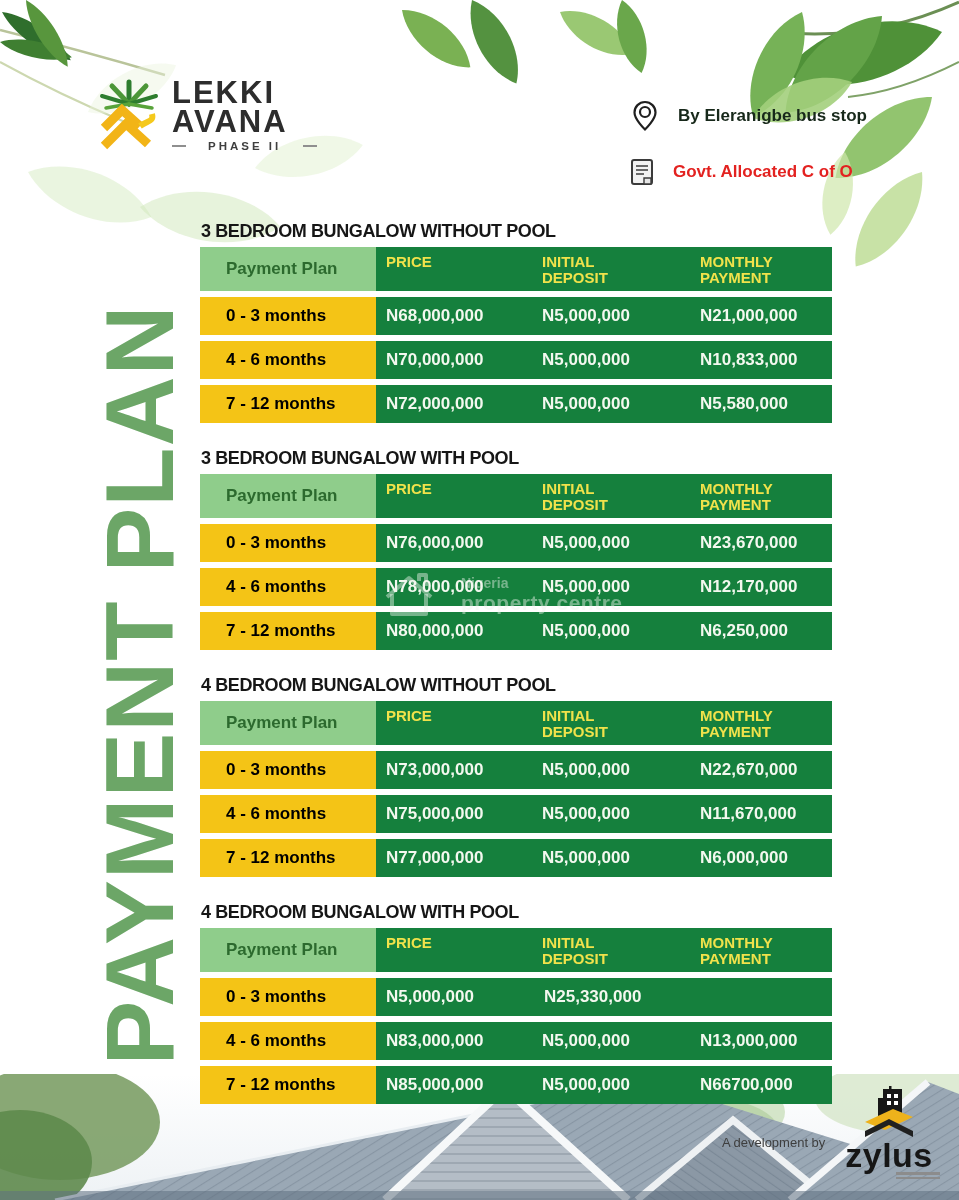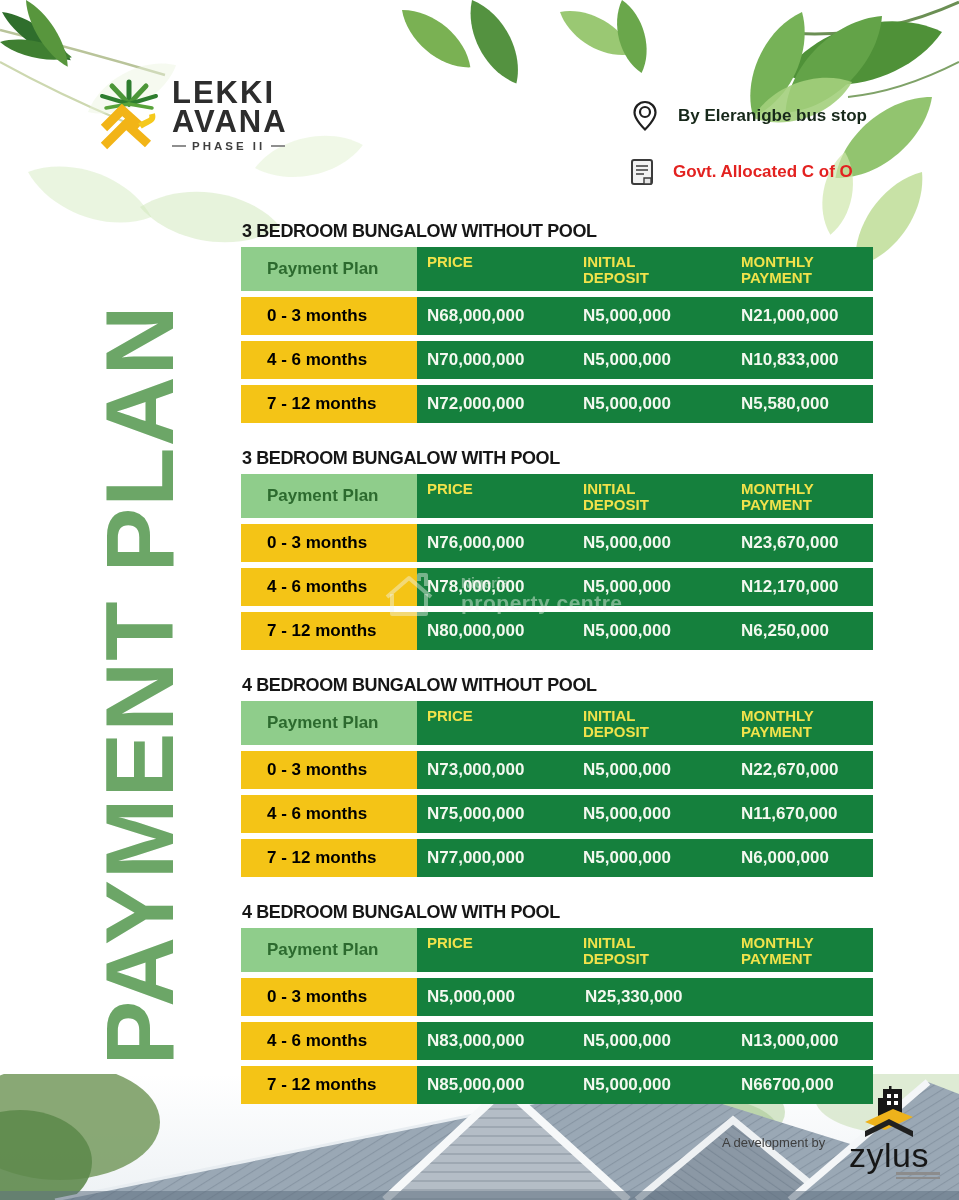--- a/index.html
+++ b/index.html
@@ -7,36 +7,36 @@
     position:relative;width:959px;height:1200px;background:#ffffff;
     overflow:hidden;font-family:"Liberation Sans",sans-serif;margin:0 auto;
   }
   
   .leaves-svg{position:absolute;left:0;top:0;z-index:1;pointer-events:none;}
   
   .logo{position:absolute;left:98px;top:78px;z-index:3;display:flex;gap:12px;}
   .logo-icon{width:62px;height:74px;}
   .logo-text{display:flex;flex-direction:column;}
   .logo-line{font-size:31px;line-height:29px;font-weight:600;letter-spacing:2px;color:#2d2d2d;}
-  .phase-row{display:flex;align-items:center;gap:6px;margin-top:4px;}
+  .phase-row{display:flex;align-items:center;gap:22px;margin-top:4px;}
   .phase-line{width:14px;height:2px;background:#8f8f8f;}
   .phase-text{font-size:11.5px;letter-spacing:3px;color:#3f3f3f;font-weight:600;}
   
   .header-info{position:absolute;left:630px;top:100px;z-index:3;display:flex;flex-direction:column;gap:26px;}
   .info-row{display:flex;align-items:center;gap:18px;}
   .info-label{font-size:17px;font-weight:bold;color:#17281a;}
   .info-label.red{color:#e32220;}
   
   .side-title{
     position:absolute;left:-260px;top:629px;width:800px;height:112px;z-index:2;
     transform:rotate(-90deg);text-align:center;line-height:112px;white-space:nowrap;
     font-size:97px;font-weight:bold;letter-spacing:1px;color:#6ca667;
   }
   
-  .tables{position:absolute;left:200px;top:221px;width:632px;z-index:3;margin-left:41px;}
+  .tables{position:absolute;left:200px;top:221px;width:632px;z-index:3;}
   .table-block{margin-bottom:25px;}
   .table-title{margin:0 0 5px 1px;font-size:18px;font-weight:bold;letter-spacing:-0.4px;color:#161616;}
   .trow{display:flex;margin-bottom:6px;}
   .cell-label{width:176px;flex:none;padding-left:26px;box-sizing:border-box;font-weight:bold;font-size:17px;}
   .header .cell-label{background:#8fcd8b;color:#2c6a2e;height:44px;line-height:44px;}
   .body .cell-label{background:#f4c416;color:#000000;height:38px;line-height:38px;}
   .cell-vals{flex:1;display:flex;background:#15803d;}
   .header .cell-vals{height:44px;}
   .body .cell-vals{height:38px;}
   .vcol{box-sizing:border-box;padding-left:10px;}
@@ -47,21 +47,21 @@
   .body .vcol{color:#f3f8ef;font-weight:bold;font-size:17px;line-height:38px;}
   
   .watermark{position:absolute;left:383px;top:572px;z-index:4;display:flex;align-items:center;gap:9px;pointer-events:none;}
   .wm-text{display:flex;flex-direction:column;margin-left:17px;}
   .wm-small{font-size:14px;font-weight:600;color:rgba(240,245,238,0.45);}
   .wm-large{font-size:21px;font-weight:600;color:rgba(240,245,238,0.45);letter-spacing:0.5px;}
   
   .roof-svg{position:absolute;left:0;top:1074px;z-index:1;}
   .credit{position:absolute;left:722px;top:1135px;z-index:3;font-size:13px;color:#3e3e3e;}
   .zylus{position:absolute;left:826px;top:1086px;width:126px;z-index:3;display:flex;flex-direction:column;align-items:center;}
-  .zylus-name{font-size:34px;font-weight:normal;color:#161616;letter-spacing:0.5px;line-height:30px;}
+  .zylus-name{font-size:34px;font-weight:bold;color:#161616;letter-spacing:0.5px;line-height:30px;}
   .zylus-sub{width:44px;margin-left:58px;}
   .zylus-sub .bar{height:2.5px;background:#8c8c8c;margin-top:2px;}
 </style>
 </head>
 <body>
 
 <div class="page">
 
   <svg class="leaves-svg" width="959" height="280" viewBox="0 0 959 280" aria-hidden="true">
     <g>

